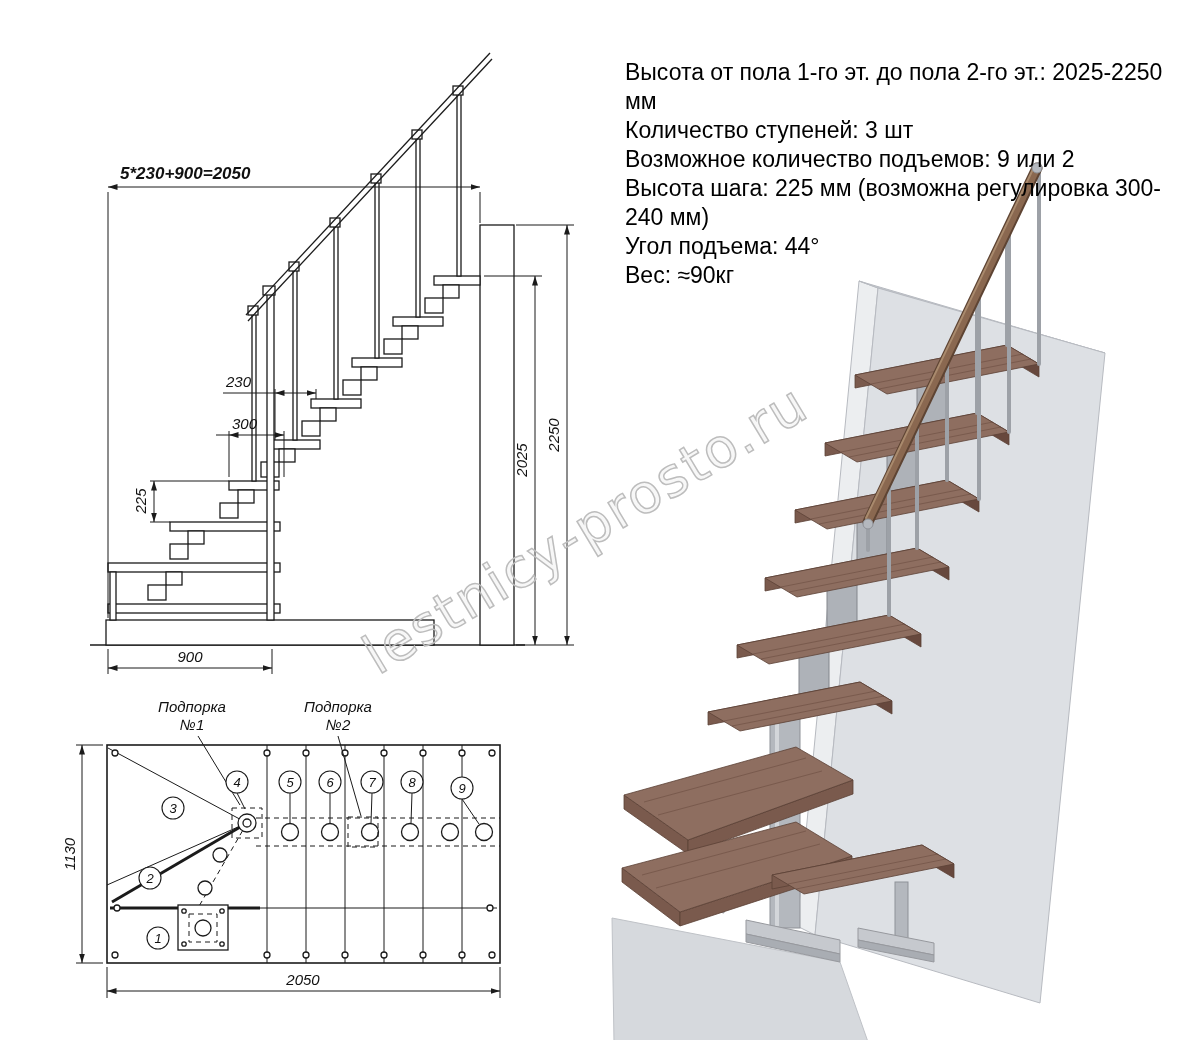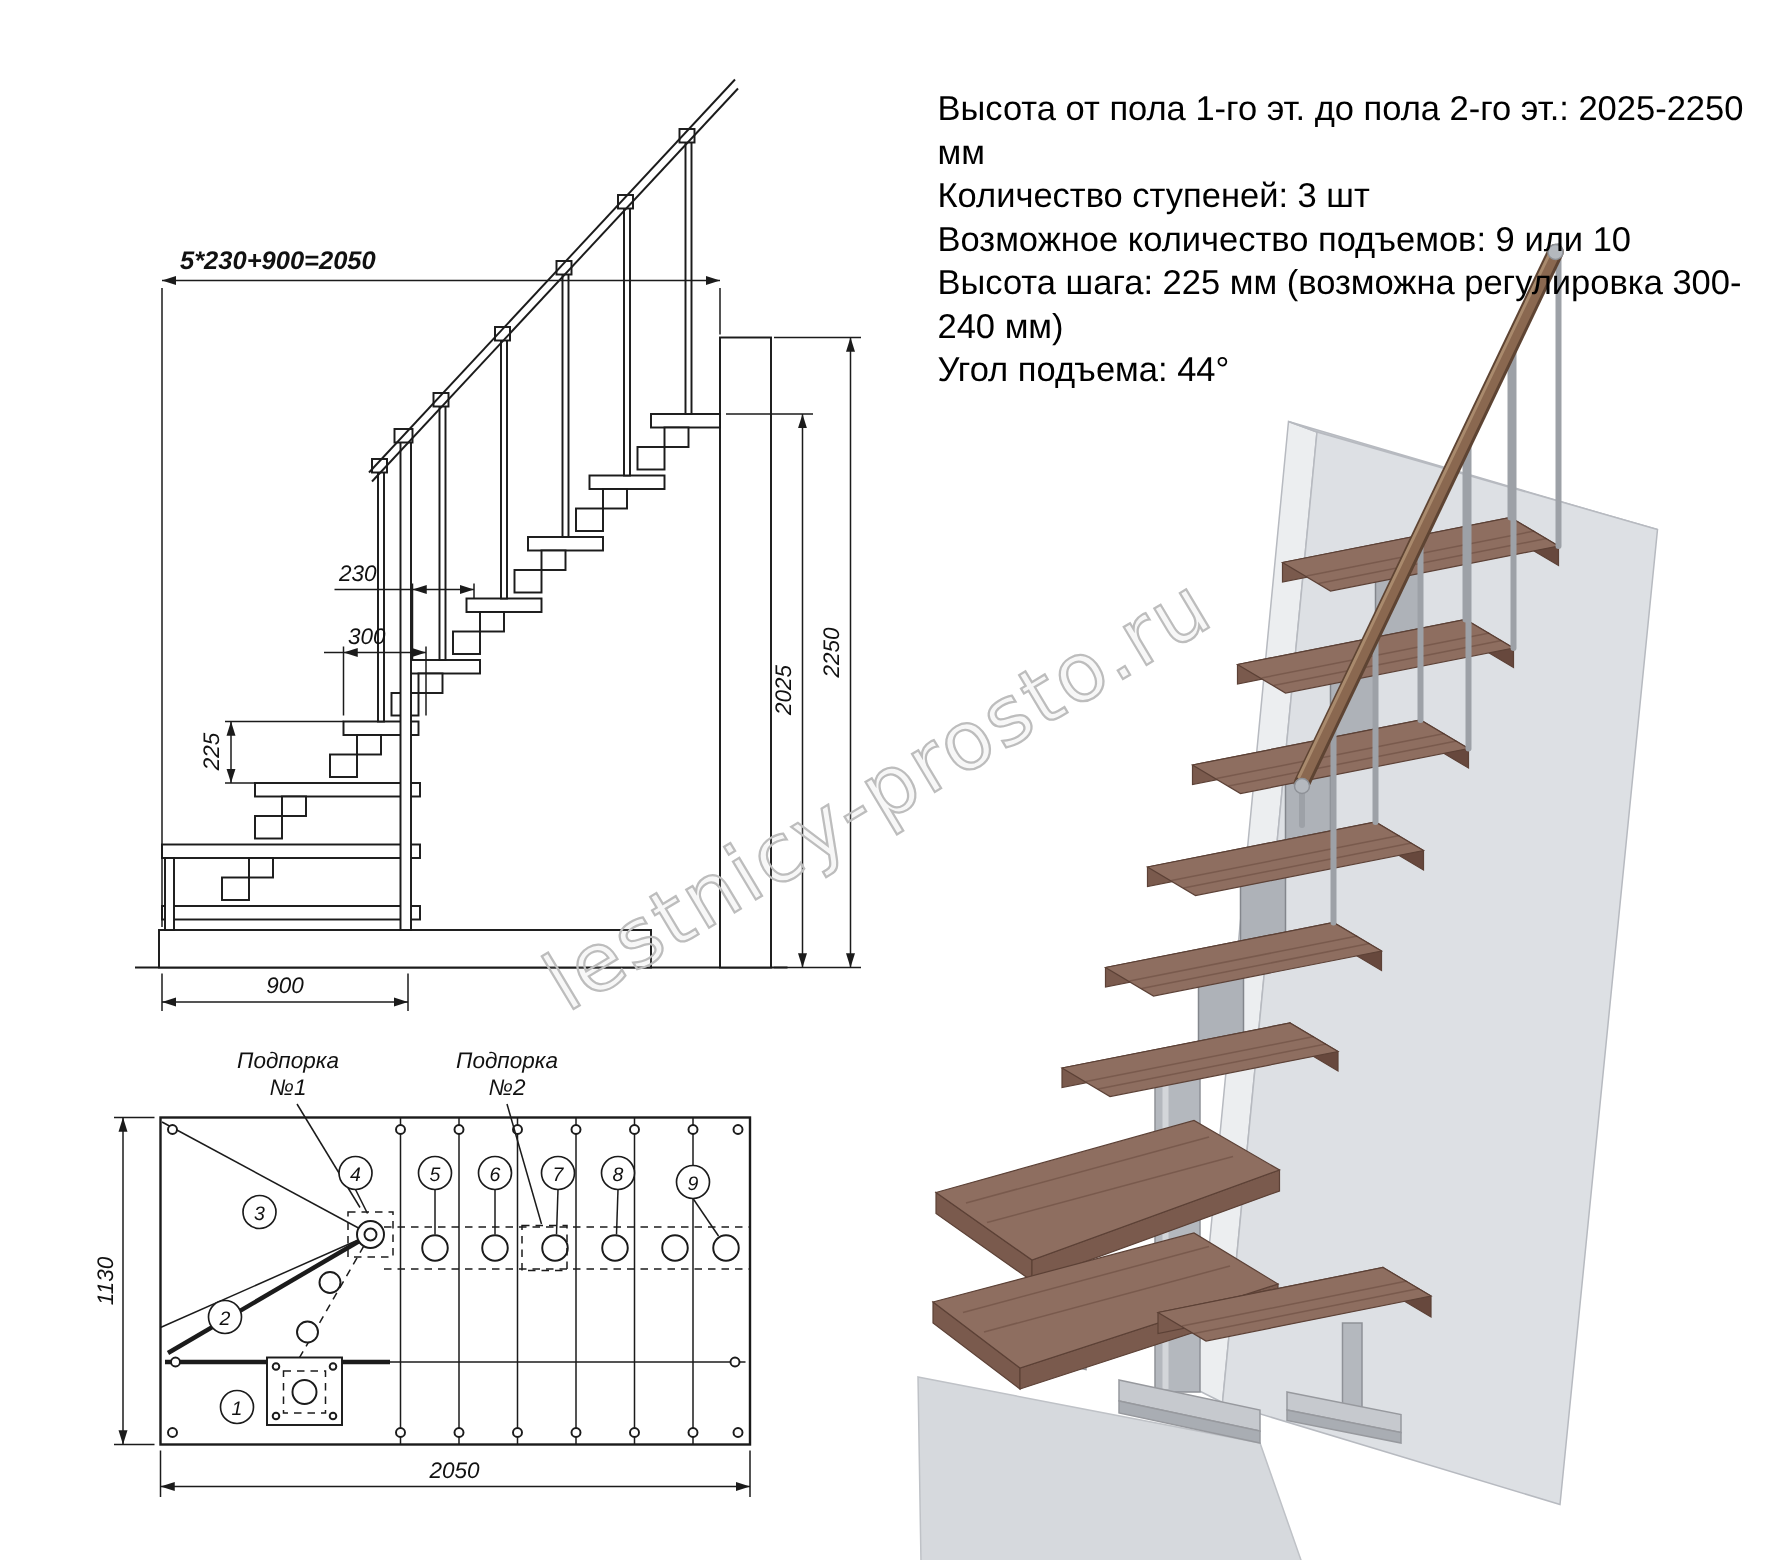--- a/index.html
+++ b/index.html
@@ -32,23 +32,24 @@
   .watermark { pointer-events:none; z-index:5; }
 </style>
 </head>
 <body>
 
 <div class="page">
 
   <div class="specs">
     <div>Высота от пола 1-го эт. до пола 2-го эт.: 2025-2250 мм</div>
     <div>Количество ступеней: 3 шт</div>
-    <div>Возможное количество подъемов: 9 или 10</div>
+    <div>Возможное количество подъемов: 9 или 2</div>
     <div>Высота шага: 225 мм (возможна регулировка 300-240 мм)</div>
     <div>Угол подъема: 44°</div>
+    <div>Вес: ≈90кг</div>
   </div>
 
   <svg class="abs" style="left:20px;top:20px" width="580" height="680" viewBox="0 0 580 680">
     <defs>
       <marker id="arwS" markerWidth="12" markerHeight="10" refX="9.5" refY="4" orient="auto-start-reverse" markerUnits="userSpaceOnUse">
         <path d="M0,1 L9.5,4 L0,7 Z" fill="#1b1b1b"></path>
       </marker>
     </defs>
 
     <g class="struct">

